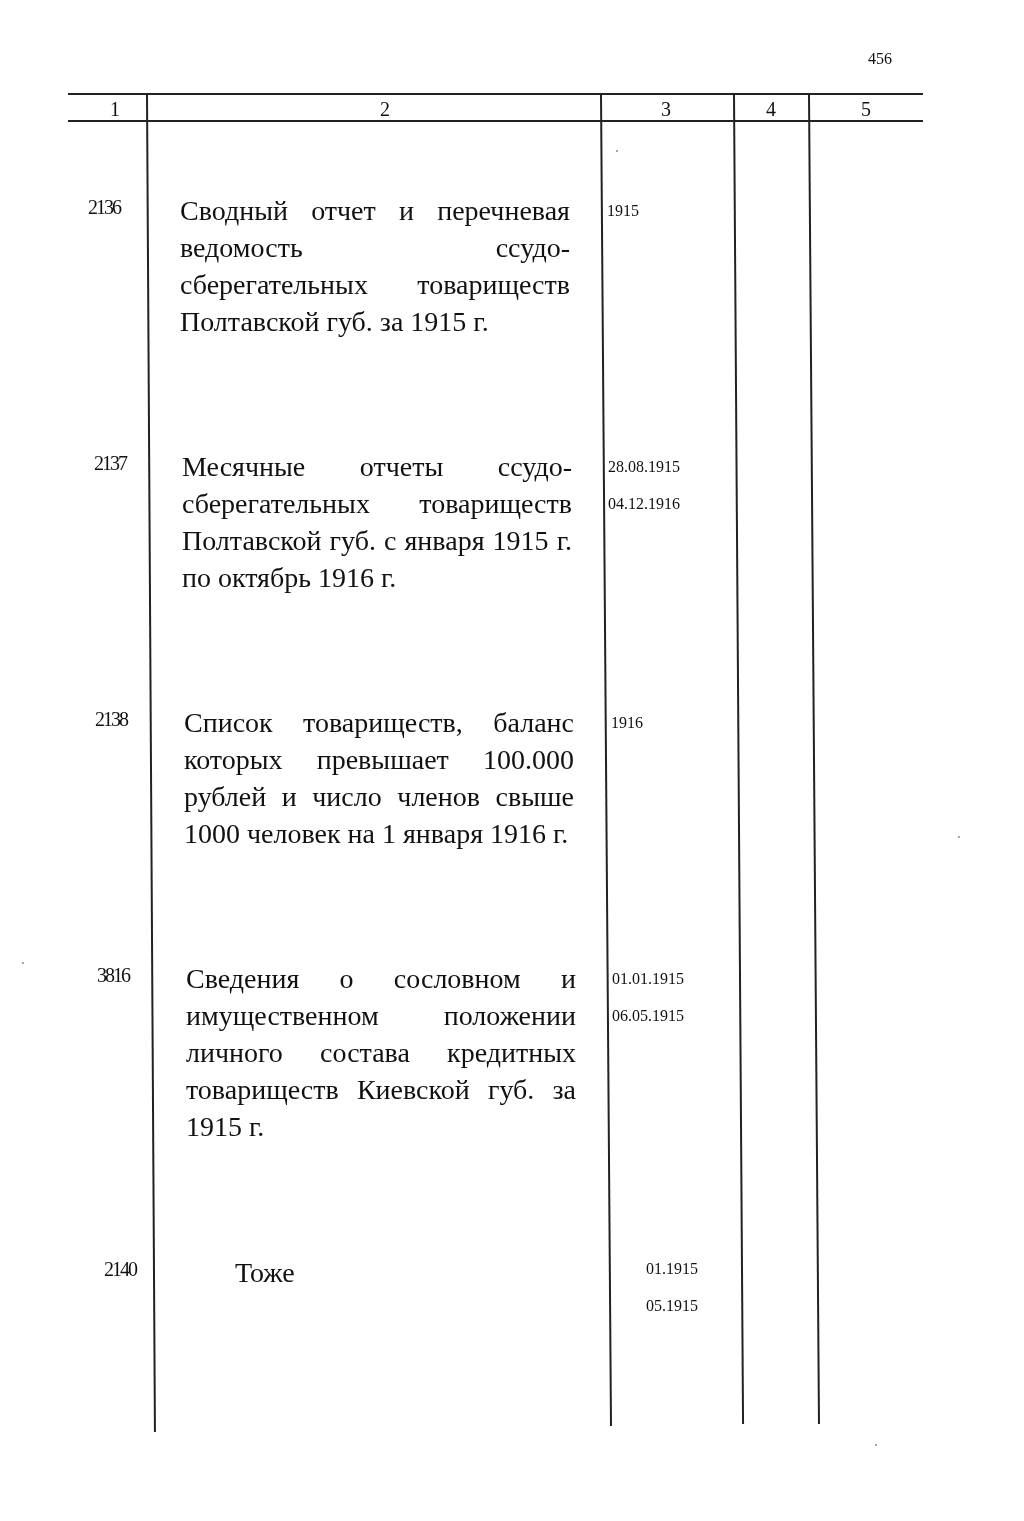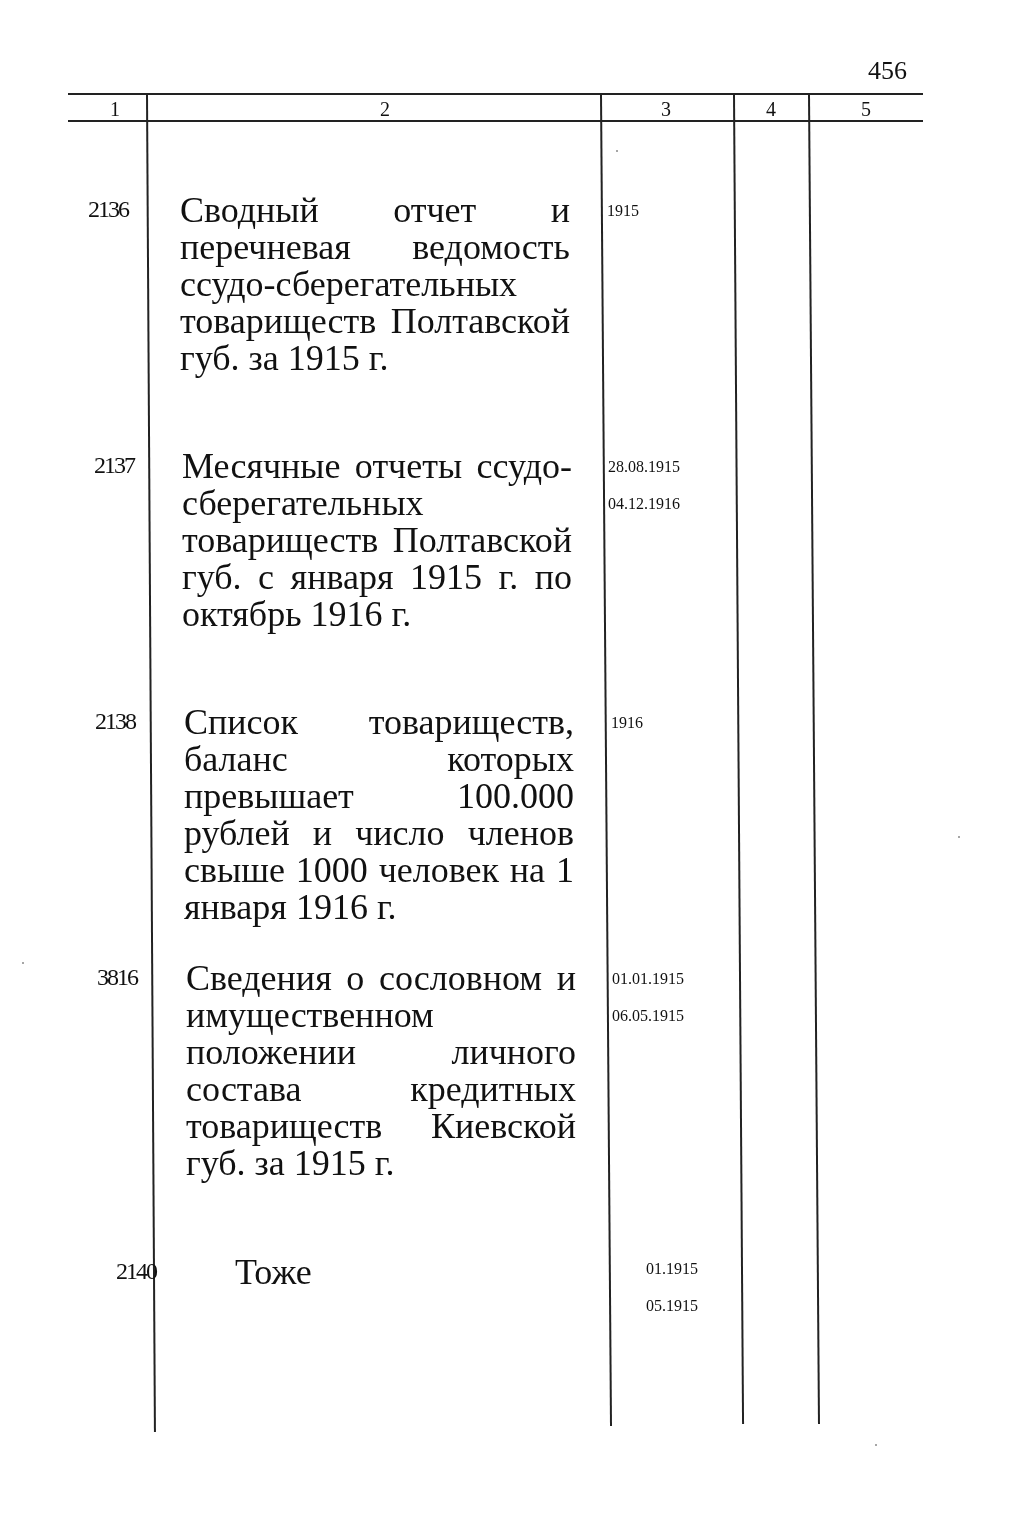--- a/index.html
+++ b/index.html
@@ -1,23 +1,23 @@
 <!DOCTYPE html>
 <html><head>
 <meta charset="utf-8">
 <style>
   html, body { margin: 0; padding: 0; background: #ffffff; }
   body { width: 1024px; height: 1521px; position: relative; overflow: hidden;
          font-family: "Liberation Serif", "DejaVu Serif", serif; color: #111; }
-  .page-num { position: absolute; left: 868px; top: 56px; font-size: 26px; }
+  .page-num { position: absolute; left: 868px; top: 50px; font-size: 16px; }
   .hline { position: absolute; height: 2px; background: #222; }
   .vline { position: absolute; width: 1.5px; background: #222; transform-origin: top left; }
   .hdr { position: absolute; top: 98px; font-size: 20px; text-align: center; }
-  .num { position: absolute; font-size: 24px; letter-spacing: -2px; }
-  .desc { position: absolute; font-size: 36px; line-height: 37px; text-align: justify; text-align-last: left; }
+  .num { position: absolute; font-size: 20px; letter-spacing: -2px; }
+  .desc { position: absolute; font-size: 28px; line-height: 37px; text-align: justify; text-align-last: left; }
   .dates { position: absolute; font-size: 16px; line-height: 37px; }
   .dates div { white-space: nowrap; }
   .speck { position: absolute; width: 2px; height: 2px; background: #888; border-radius: 1px; }
 </style>
 </head>
 <body>
 
 <div class="page-num">456</div>
 
 <div class="hline" style="left:68px; top:93px; width:855px;"></div>
@@ -62,21 +62,21 @@
 <div>
   <div class="num" style="left:97px; top:964px;">3816</div>
   <div class="desc" style="left:186px; top:960px; width:390px;">Сведения о сословном и имущественном положении личного состава кредитных товариществ Киевской губ. за 1915 г.</div>
   <div class="dates" style="left:612px; top:960px;">
     <div>01.01.1915</div>
     <div>06.05.1915</div>
   </div>
 </div>
 
 <div>
-  <div class="num" style="left:116px; top:1258px;">2140</div>
+  <div class="num" style="left:104px; top:1258px;">2140</div>
   <div class="desc" style="left:187px; top:1254px; width:390px;margin-left:48px;">Тоже</div>
   <div class="dates" style="left:646px; top:1250px;">
     <div>01.1915</div>
     <div>05.1915</div>
   </div>
 </div>
 
 <div class="speck" style="left:958px; top:836px;"></div>
 <div class="speck" style="left:875px; top:1444px;"></div>
 <div class="speck" style="left:616px; top:150px;"></div>

